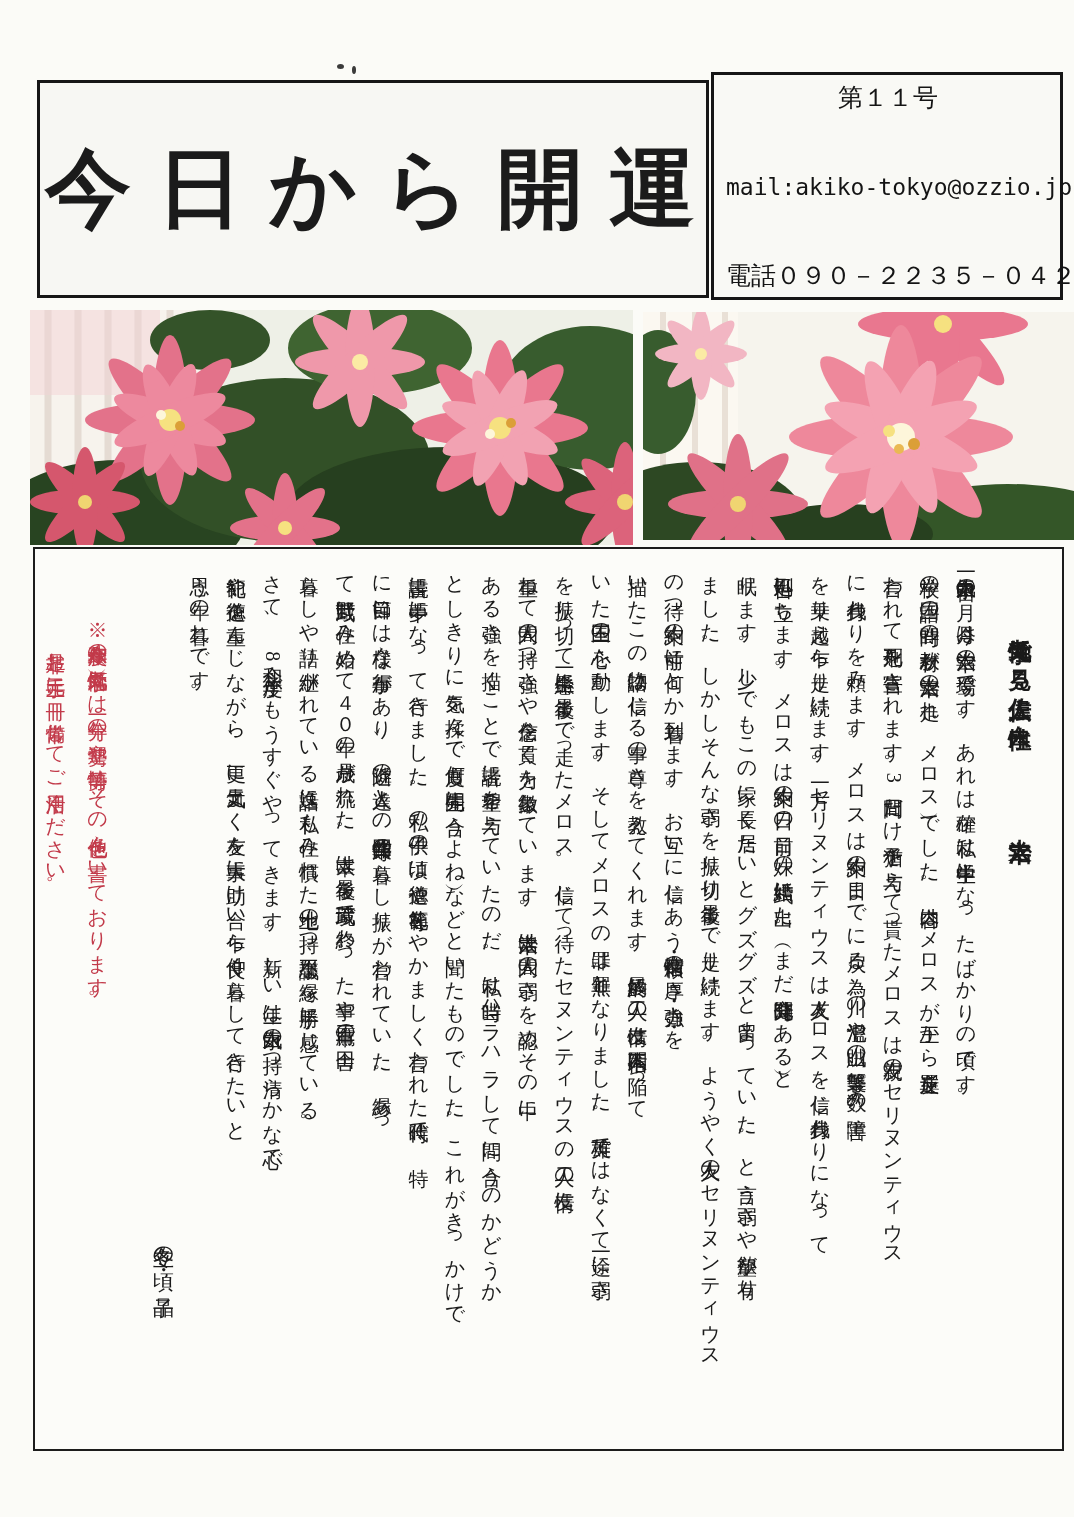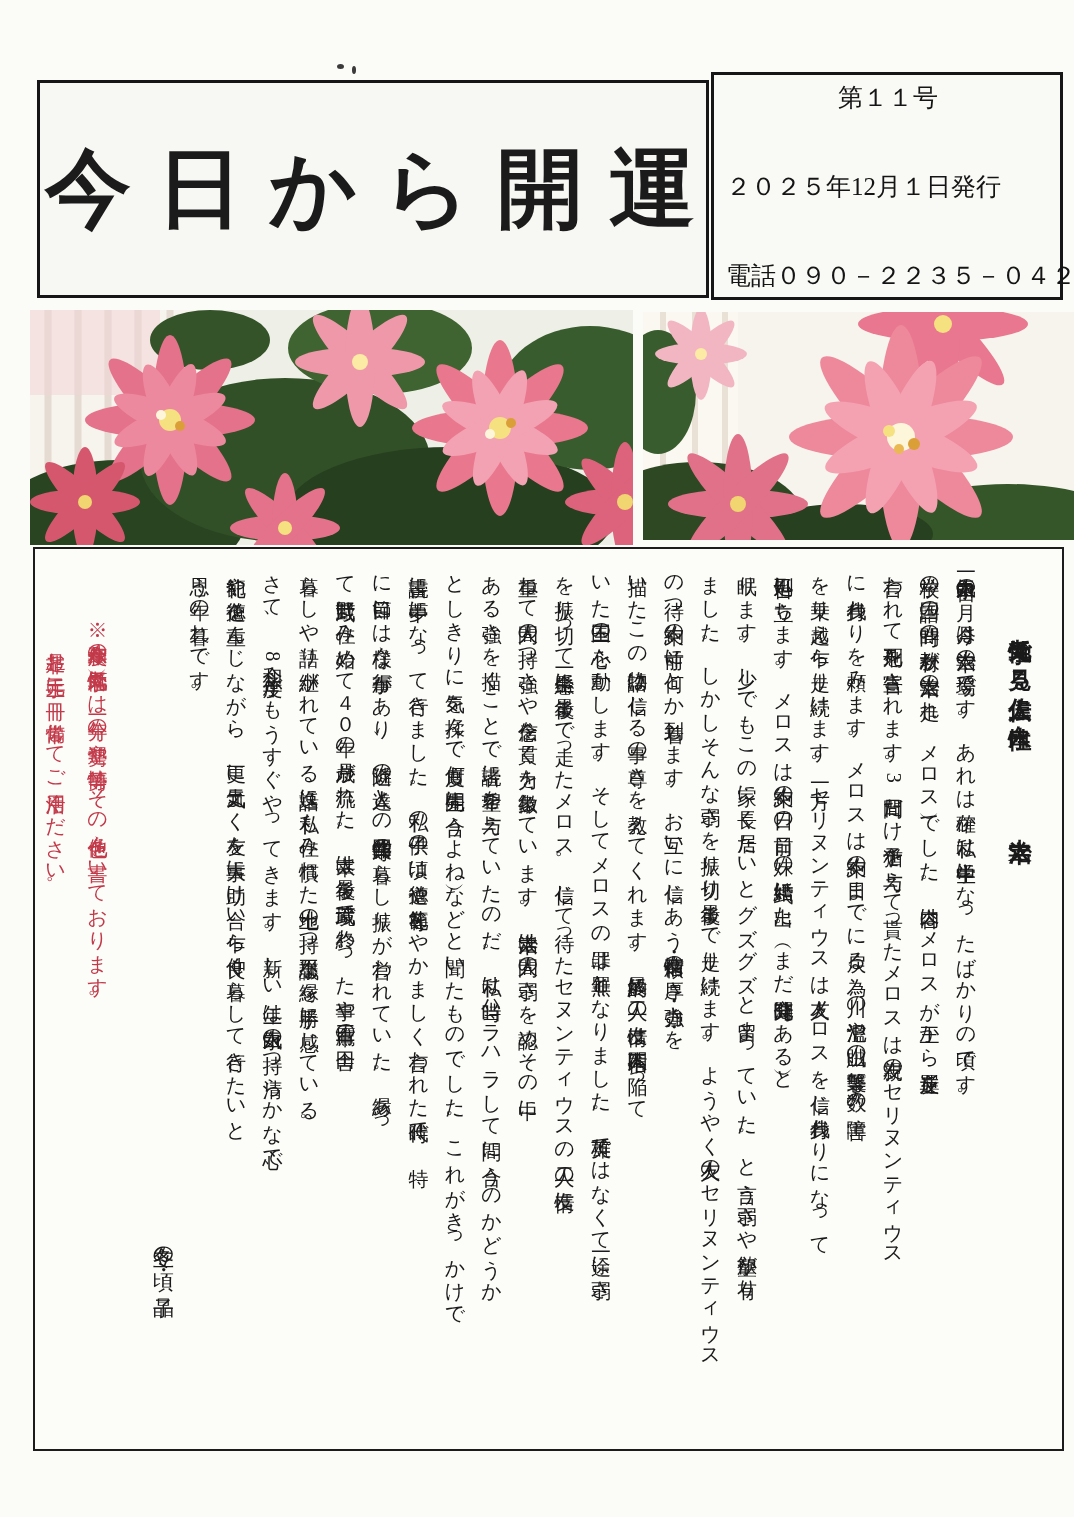--- a/index.html
+++ b/index.html
@@ -69,21 +69,21 @@
 <span class="speck s1"></span>
 <span class="speck s2"></span>
 <span class="speck s3"></span>
 
 <div class="title-box">
   <div class="title-text">今日から開運</div>
 </div>
 
 <div class="info-box">
   <div class="info-line centered">第１１号</div>
-  <div class="info-line">２０２５年12月１日発行</div>
+  <div class="info-line mono">mail:akiko-tokyo@ozzio.jp</div>
   <div class="info-line">電話０９０－２２３５－０４２３</div>
 </div>
 
 <div class="photo photo-left">
   <svg width="603" height="235" viewBox="0 0 603 235" xmlns="http://www.w3.org/2000/svg">
     <rect width="603" height="235" fill="#eef0e6"></rect>
     <rect x="0" width="175" height="235" fill="#f7f3ec"></rect>
     <path d="M18 0V235 M48 0V235 M78 0V235 M108 0V235 M140 0V235" stroke="#e4dad1" stroke-width="7"></path>
     <rect x="0" y="0" width="130" height="85" fill="#f2cfd3" opacity="0.45"></rect>
     <ellipse cx="90" cy="212" rx="125" ry="62" fill="#1d3a16"></ellipse>

